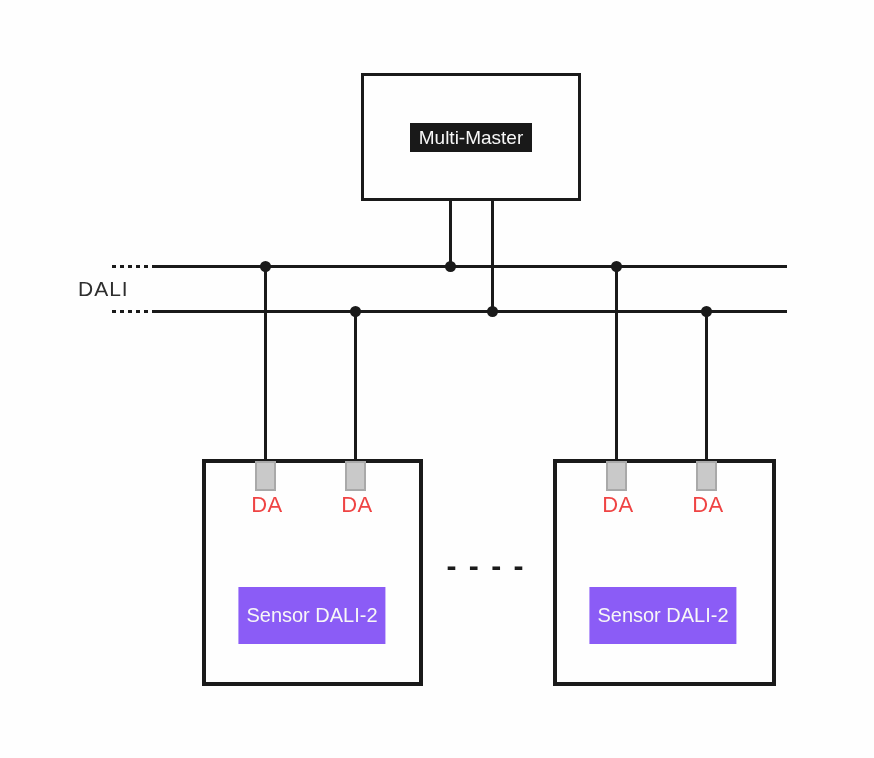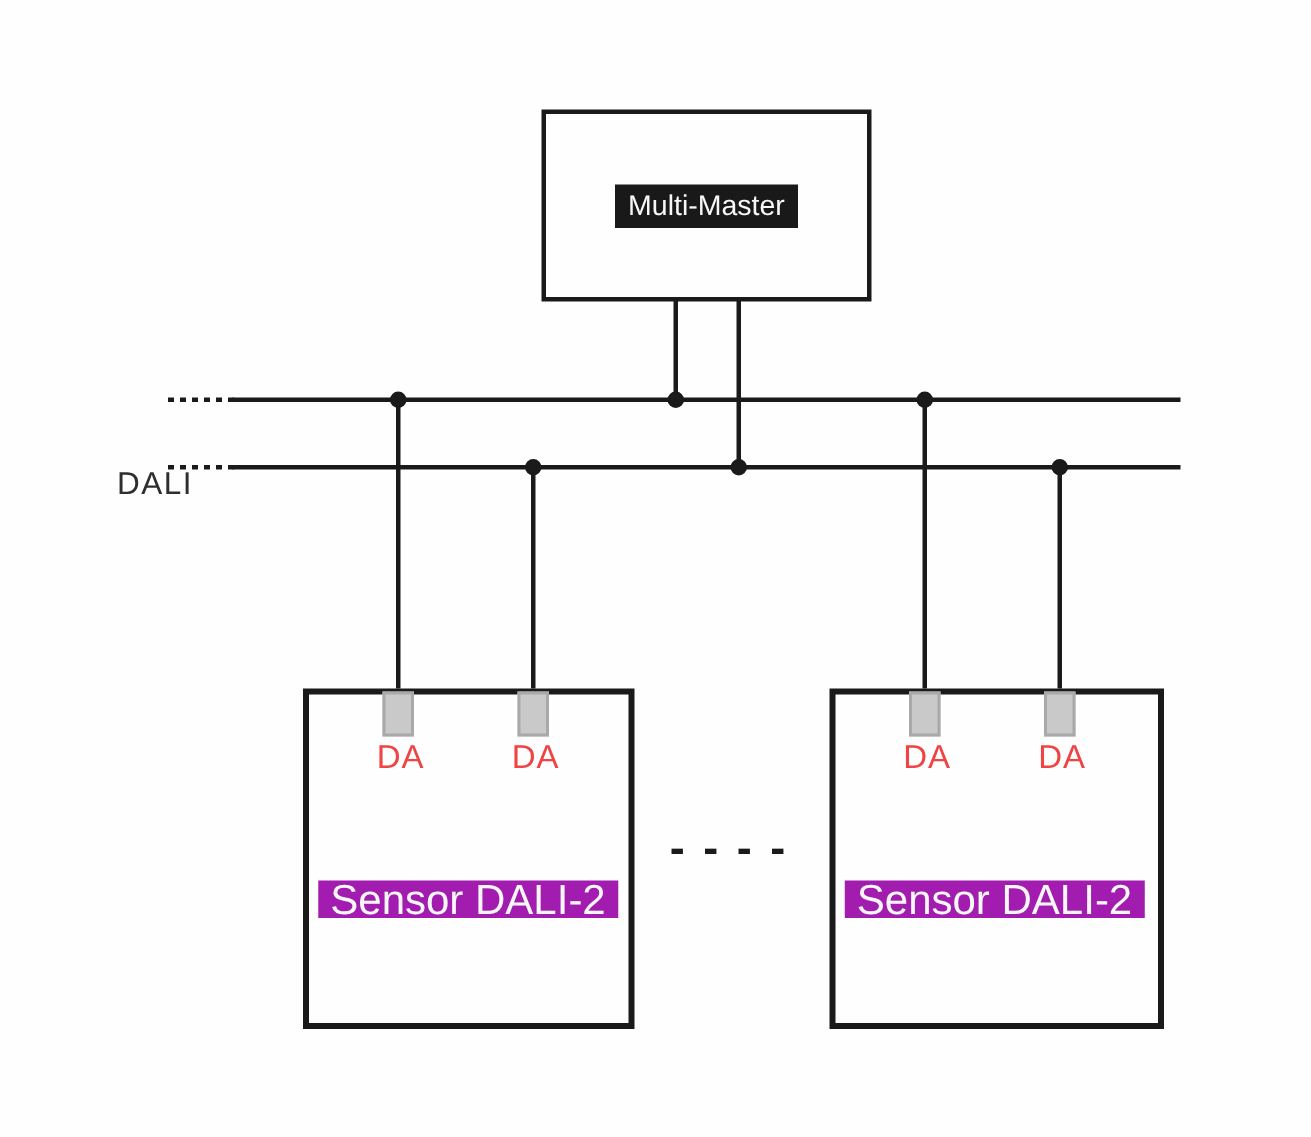--- a/index.html
+++ b/index.html
@@ -79,36 +79,35 @@
     top: 492px;
     transform: translateX(-50%);
     font-size: 22px;
     color: #ef4444;
     letter-spacing: 0.5px;
   }
   .device-label {
     position: absolute;
     top: 587px;
     transform: translateX(-50%);
-    background: #a21caf;
+    background: #8b5cf6;
     color: #f7f7f7;
-    font-size: 28px;
+    font-size: 20px;
     line-height: 25px;
-    padding: 0 8px;
+    padding: 16px 8px;
     white-space: nowrap;
   }
   
   .bus-name {
     position: absolute;
     left: 78px;
     top: 277px;
     font-size: 21px;
     color: #2e2e2e;
     letter-spacing: 1px;
-    margin-top: 34px;
   }
   .ellipsis {
     position: absolute;
     left: 486px;
     top: 566px;
     transform: translate(-50%, -50%);
     font-weight: 700;
     font-size: 30px;
     letter-spacing: 2px;
     color: #1a1a1a;

